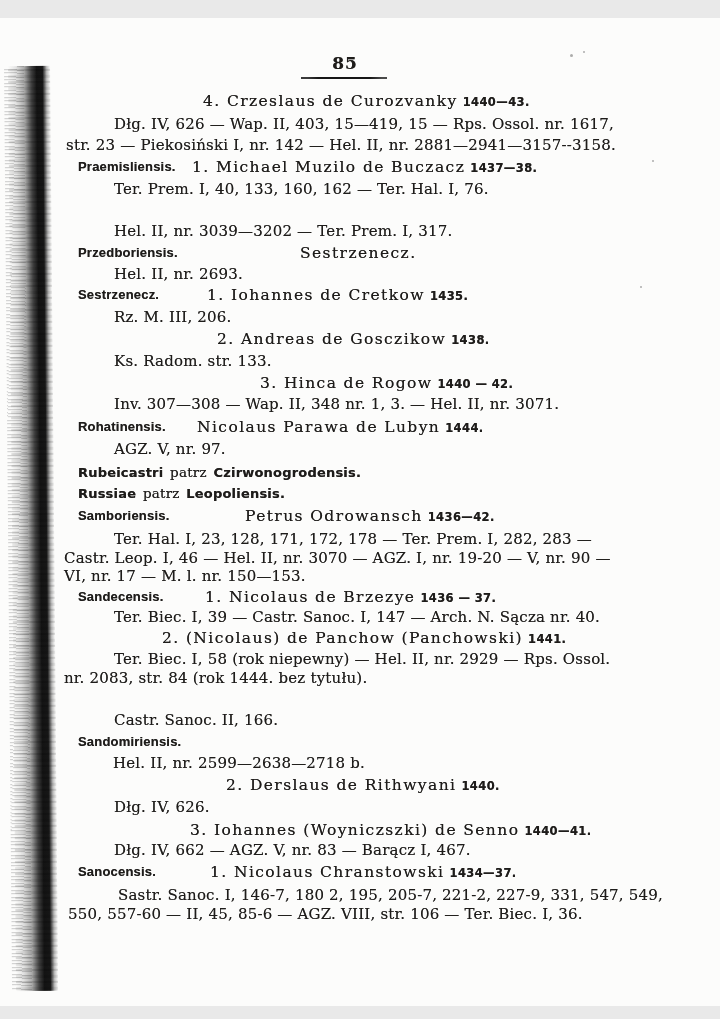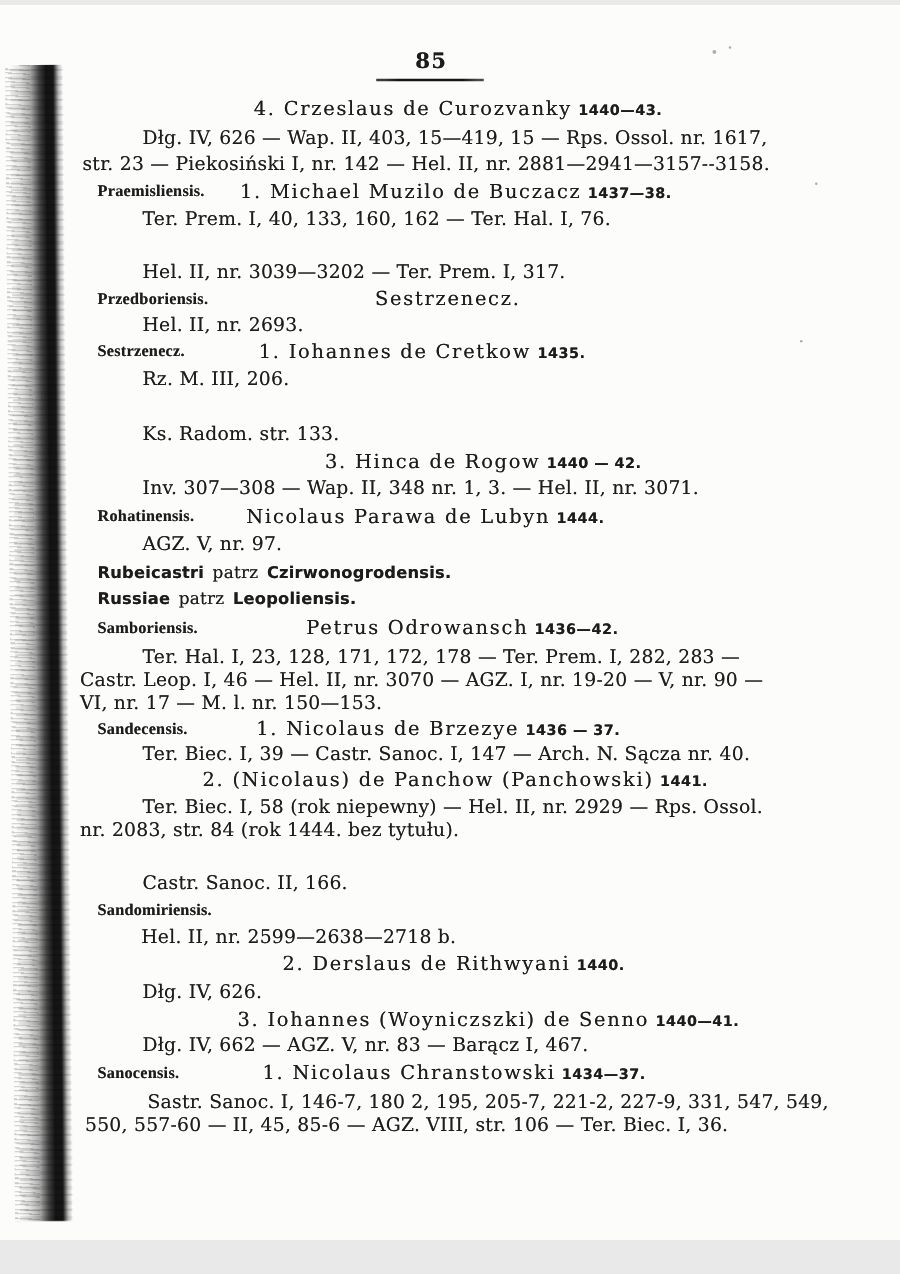--- a/index.html
+++ b/index.html
@@ -1,17 +1,17 @@
 <!DOCTYPE html>
 <html><head>
 <meta charset="utf-8">
 <style>
   html,body{margin:0;padding:0;background:#e9e9e9;}
   #page{
-    position:relative;width:720px;height:988px;margin:4px auto;
+    position:relative;width:720px;height:988px;margin:18px auto;
     background:#fcfcfb;overflow:hidden;
     font-family:"DejaVu Serif","Liberation Serif",serif;
     color:#1e1c1a;
   }
   
   .gutter{
     position:absolute;left:8px;top:48px;width:42px;height:925px;
     transform:rotate(-0.5deg);transform-origin:50% 0;
     background:linear-gradient(90deg,
       rgba(0,0,0,0) 0%,
@@ -57,21 +57,21 @@
     position:absolute;font-size:15.5px;white-space:nowrap;
     letter-spacing:1.4px;
     text-shadow:0 0 0.5px rgba(0,0,0,0.65);
   }
   .heading .yr{
     font-family:"DejaVu Sans","Liberation Sans",sans-serif;
     font-size:11.5px;font-weight:bold;letter-spacing:0.4px;margin-left:5px;
   }
   .rubric{
     position:absolute;left:78px;white-space:nowrap;
-    font-family:Liberation Serif, serif;
+    font-family:Liberation Sans, sans-serif;
     font-size:13px;font-weight:bold;letter-spacing:0.2px;
     text-shadow:0 0 0.4px rgba(0,0,0,0.6);
   }
   .see{
     position:absolute;left:78px;white-space:nowrap;
     font-family:"DejaVu Sans","Liberation Sans",sans-serif;
     font-size:13px;font-weight:bold;letter-spacing:0.2px;
     text-shadow:0 0 0.4px rgba(0,0,0,0.6);
   }
   .see .patrz{
@@ -99,20 +99,21 @@
   <div class="ref" style="top:162px;left:114px">Ter. Prem. I, 40, 133, 160, 162 — Ter. Hal. I, 76.</div>
   <div class="ref" style="top:204px;left:114px">Hel. II, nr. 3039—3202 — Ter. Prem. I, 317.</div>
 
   <div class="rubric" style="top:227px">Przedboriensis.</div>
   <div class="heading" style="top:226px;left:300px"><span>Sestrzenecz.</span></div>
   <div class="ref" style="top:247px;left:114px">Hel. II, nr. 2693.</div>
 
   <div class="rubric" style="top:269px">Sestrzenecz.</div>
   <div class="heading" style="top:268px;left:207px"><span>1. Iohannes de Cretkow</span><span class="yr">1435.</span></div>
   <div class="ref" style="top:290px;left:114px">Rz. M. III, 206.</div>
+  <div class="heading" style="top:312px;left:217px"><span>2. Andreas de Gosczikow</span><span class="yr">1438.</span></div>
   <div class="ref" style="top:334px;left:114px">Ks. Radom. str. 133.</div>
   <div class="heading" style="top:356px;left:260px"><span>3. Hinca de Rogow</span><span class="yr">1440 — 42.</span></div>
   <div class="ref" style="top:377px;left:114px">Inv. 307—308 — Wap. II, 348 nr. 1, 3. — Hel. II, nr. 3071.</div>
 
   <div class="rubric" style="top:401px">Rohatinensis.</div>
   <div class="heading" style="top:400px;left:197px"><span>Nicolaus Parawa de Lubyn</span><span class="yr">1444.</span></div>
   <div class="ref" style="top:422px;left:114px">AGZ. V, nr. 97.</div>
 
   <div class="see" style="top:446px"><span>Rubeicastri</span> <span class="patrz">patrz</span> <span>Czirwonogrodensis.</span></div>
   <div class="see" style="top:467px"><span>Russiae</span> <span class="patrz">patrz</span> <span>Leopoliensis.</span></div>

